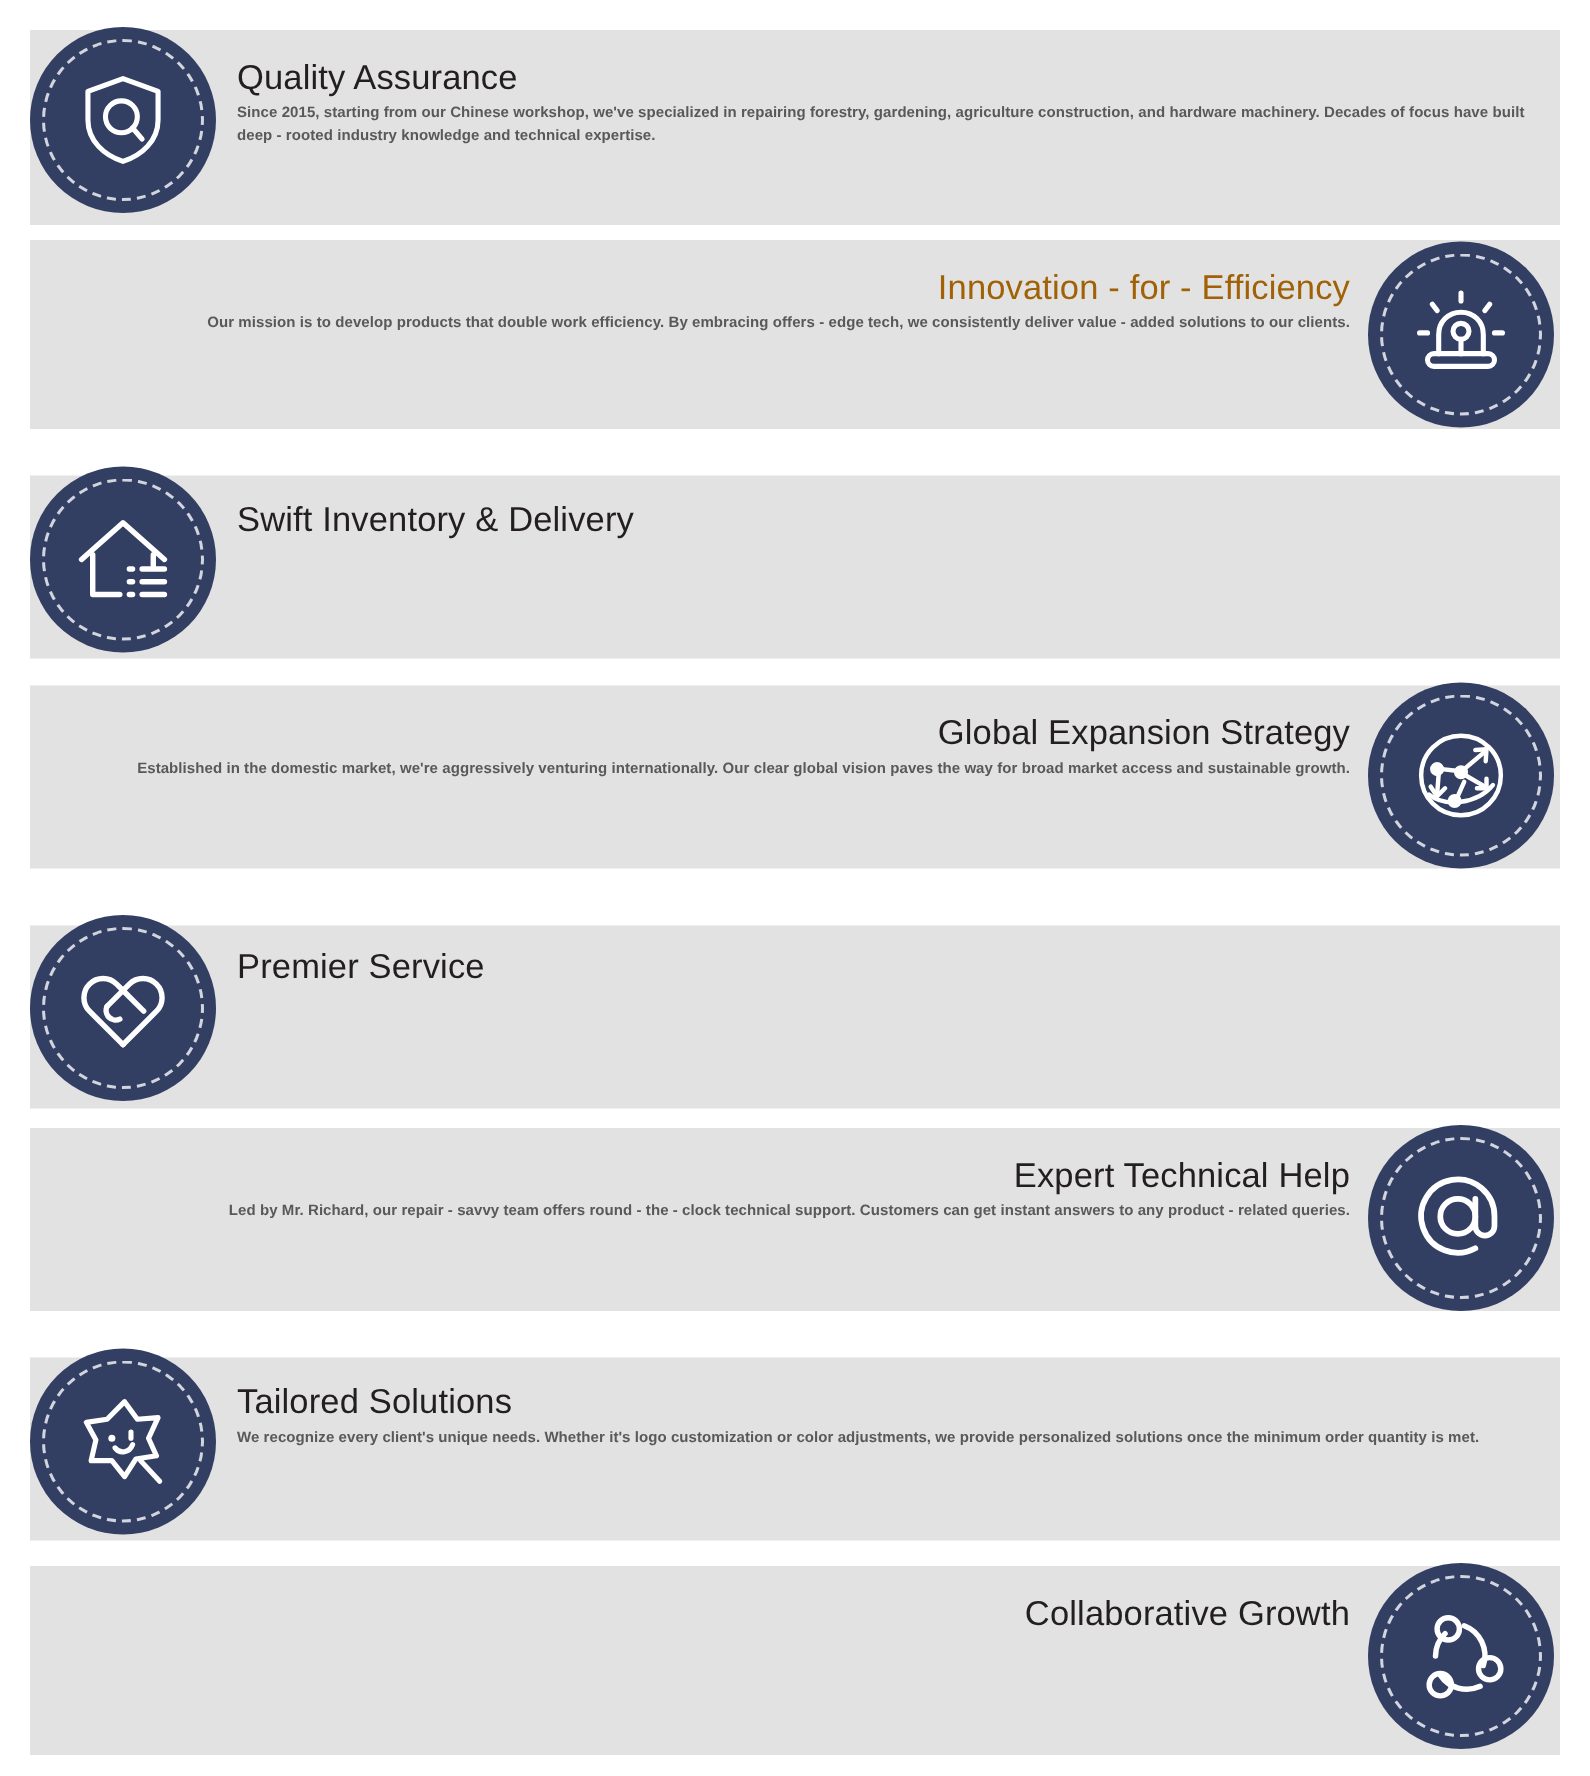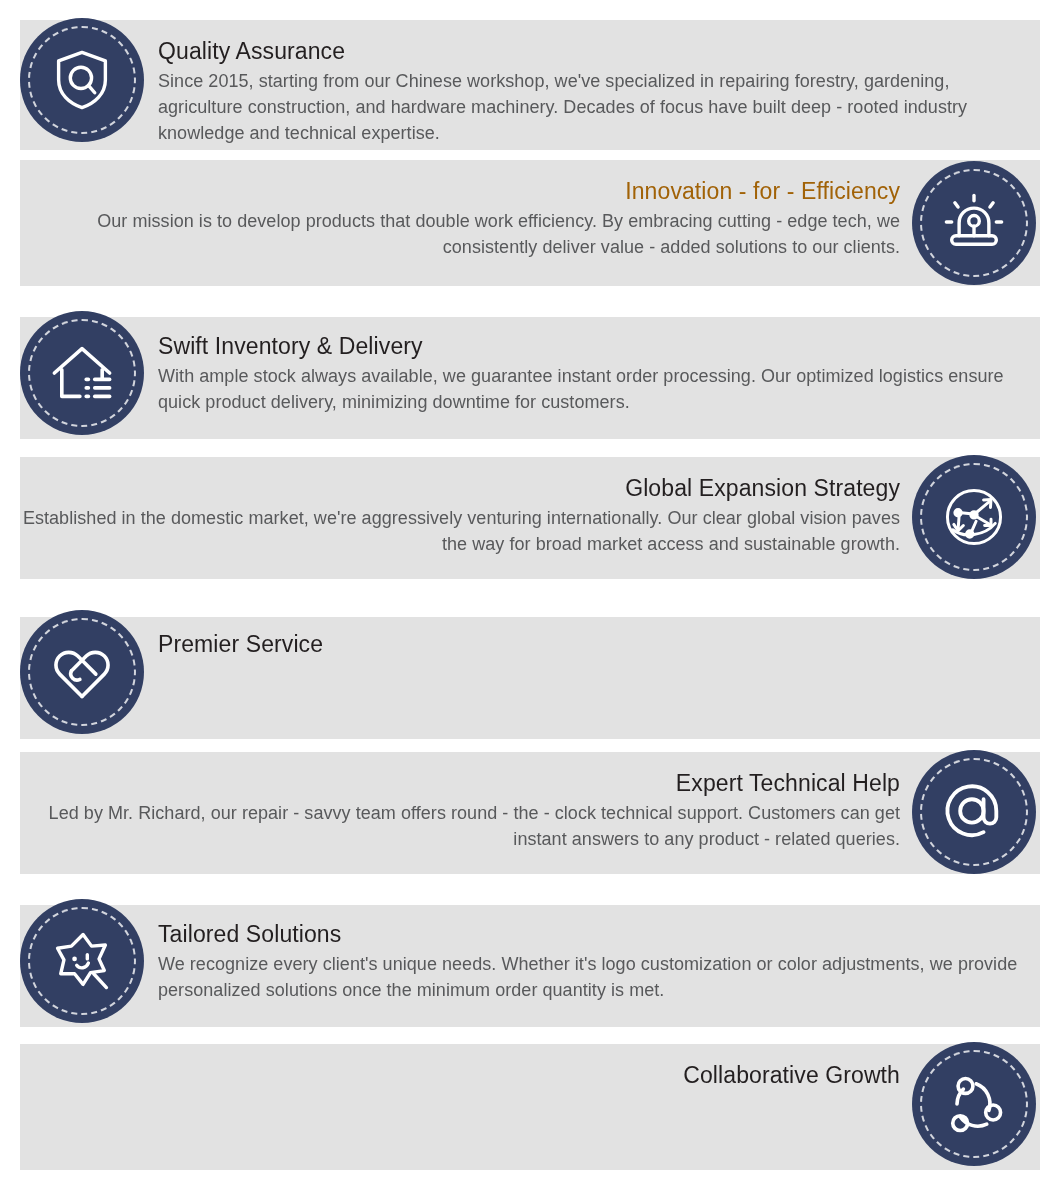--- a/index.html
+++ b/index.html
@@ -61,25 +61,26 @@
 
   .feature-title {
     font-size: 23px;
     font-weight: 400;
     color: #231f20;
     margin: 0 0 5px 0;
     line-height: 1.15;
     letter-spacing: 0.1px;
   }
   .feature-desc {
-    font-size: 18px;
+    font-size: 10px;
     color: #58595b;
     margin: 0;
     line-height: 1.42;
     letter-spacing: 0.05px;
+    font-weight: bold;
   }
 
   
   #row-0 { top: 10px;   height: 140px; }
   #row-0 .panel { height: 130px; top: 10px; }
   #row-0 .icon-badge { left: 20px; top: 8px; }
   #row-0 .text-block { left: 158px; top: 28px; width: 860px; }
 
   #row-1 { top: 160px;  height: 136px; }
   #row-1 .panel { height: 126px; top: 0; }
@@ -146,42 +147,41 @@
         <line x1="32" y1="35" x2="32" y2="44"></line>
         <line x1="32" y1="6" x2="32" y2="11"></line>
         <line x1="14" y1="13" x2="17" y2="17"></line>
         <line x1="50" y1="13" x2="47" y2="17"></line>
         <line x1="6" y1="31" x2="11" y2="31"></line>
         <line x1="58" y1="31" x2="53" y2="31"></line>
       </svg>
     </div>
     <div class="text-block align-right">
       <h2 class="feature-title" style="color: #a16207;">Innovation - for - Efficiency</h2>
-      <p class="feature-desc" style="color: rgb(88, 89, 91);">Our mission is to develop products that double work efficiency. By embracing cutting - edge tech, we consistently deliver value - added solutions to our clients.</p>
+      <p class="feature-desc" style="color: rgb(88, 89, 91);">Our mission is to develop products that double work efficiency. By embracing offers - edge tech, we consistently deliver value - added solutions to our clients.</p>
     </div>
   </div>
 
   <div class="feature-row" id="row-2">
     <div class="panel left-icon" style="background: rgb(226, 226, 226);"></div>
     <div class="icon-badge" style="background: rgb(50, 63, 99);">
       <svg viewBox="0 0 64 64" fill="none" stroke="#ffffff" stroke-width="3.4" stroke-linecap="round" stroke-linejoin="round">
         <path d="M6 32 L32 9 L58 32"></path>
         <path d="M13 29 V54 H30"></path>
         <path d="M51 29 V36"></path>
         <line x1="36" y1="38" x2="38" y2="38"></line>
         <line x1="44" y1="38" x2="58" y2="38"></line>
         <line x1="36" y1="46" x2="38" y2="46"></line>
         <line x1="44" y1="46" x2="58" y2="46"></line>
         <line x1="36" y1="54" x2="38" y2="54"></line>
         <line x1="44" y1="54" x2="58" y2="54"></line>
       </svg>
     </div>
     <div class="text-block align-left">
       <h2 class="feature-title" style="color: rgb(35, 31, 32);">Swift Inventory &amp; Delivery</h2>
-      <p class="feature-desc" style="color: rgb(88, 89, 91);">With ample stock always available, we guarantee instant order processing. Our optimized logistics ensure quick product delivery, minimizing downtime for customers.</p>
     </div>
   </div>
 
   <div class="feature-row" id="row-3">
     <div class="panel right-icon" style="background: rgb(226, 226, 226);"></div>
     <div class="icon-badge" style="background: rgb(50, 63, 99);">
       <svg viewBox="0 0 64 64" fill="none" stroke="#ffffff" stroke-width="2.8" stroke-linecap="round" stroke-linejoin="round">
         <circle cx="32" cy="32" r="25"></circle>
         <path d="M12 44 C22 52 42 50 52 38"></path>
         <circle cx="32" cy="30" r="3" fill="#ffffff"></circle>

